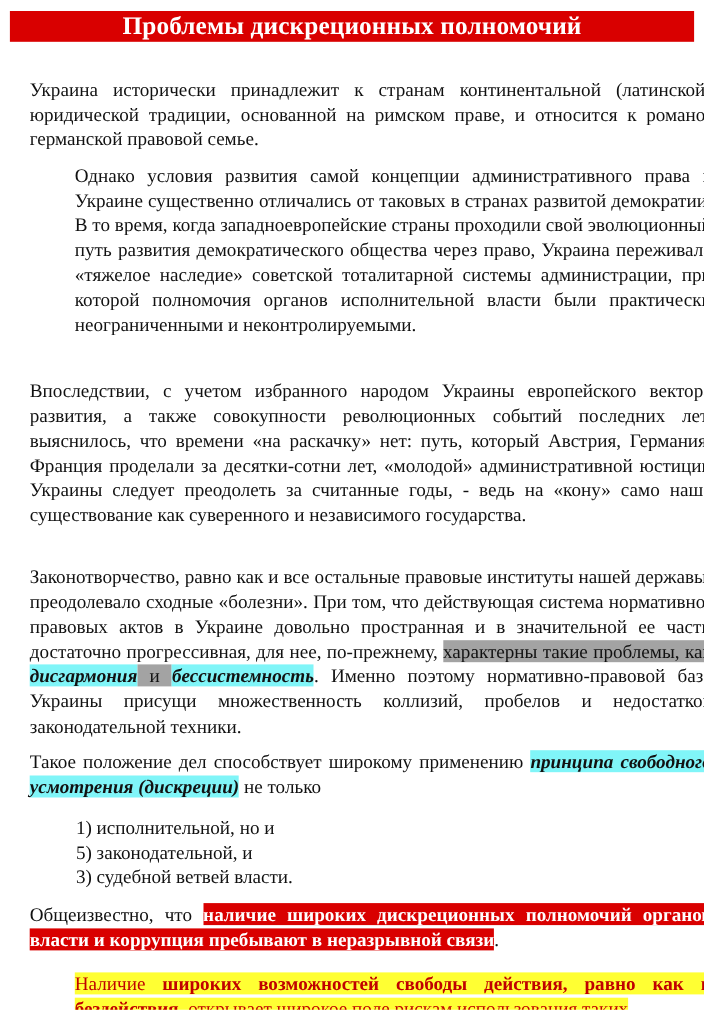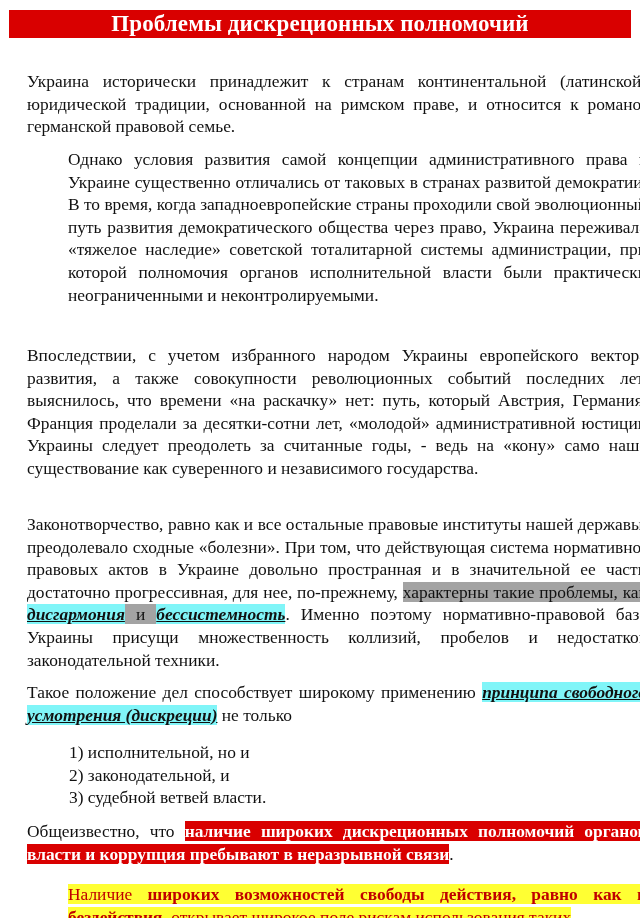--- a/index.html
+++ b/index.html
@@ -24,21 +24,21 @@
     .p3 { left: 11px; top: 328px; width: 620px; }
     .p4 { left: 11px; top: 497px; width: 620px; }
     .p5 { left: 11px; top: 665px; width: 620px; }
     .list { position: absolute; left: 52px; top: 724px; font-size: 17.4px; line-height: 22.6px; margin: 17px; padding: 0; list-style: none; }
     .p6 { left: 11px; top: 804px; width: 620px; }
     .p7 { left: 52px; top: 867px; width: 579px; color: #c00000; }
     .hl-yellow { background: #a3a3a3; }
     .hl-cyan { background: #80f5f8; }
     .hl-red { background: #d90000; color: #ffffff; font-weight: bold; }
     .hl-yellow-block { background: #ffff33; }
-    .em { font-style: italic; font-weight: bold; text-decoration: underline; }
+    .em { font-style: italic; font-weight: bold; }
     .strong { font-weight: bold; }
   </style>
 </head>
 <body>
 
 <div class="page">
 
   <div class="title-bar">Проблемы дискреционных полномочий</div>
 
   <p class="para p1">Украина исторически принадлежит к странам континентальной (латинской) юридической традиции, основанной на римском праве, и относится к романо-германской правовой семье.</p>
@@ -46,21 +46,21 @@
   <p class="para p2">Однако условия развития самой концепции административного права в Украине существенно отличались от таковых в странах развитой демократии. В то время, когда западноевропейские страны проходили свой эволюционный путь развития демократического общества через право, Украина переживала «тяжелое наследие» советской тоталитарной системы администрации, при которой полномочия органов исполнительной власти были практически неограниченными и неконтролируемыми.</p>
 
   <p class="para p3">Впоследствии, с учетом избранного народом Украины европейского вектора развития, а также совокупности революционных событий последних лет, выяснилось, что времени «на раскачку» нет: путь, который Австрия, Германия, Франция проделали за десятки-сотни лет, «молодой» административной юстиции Украины следует преодолеть за считанные годы, - ведь на «кону» само наше существование как суверенного и независимого государства.</p>
 
   <p class="para p4"><span>Законотворчество, равно как и все остальные правовые институты нашей державы, преодолевало сходные «болезни». При том, что действующая система нормативно-правовых актов в Украине довольно пространная и в значительной ее части достаточно прогрессивная, для нее, по-прежнему, </span><span class="hl-yellow">характерны такие проблемы, как </span><span class="hl-cyan em">дисгармония</span><span class="hl-yellow"> и </span><span class="hl-cyan em">бессистемность</span><span>. Именно поэтому нормативно-правовой базе Украины присущи множественность коллизий, пробелов и недостатков законодательной техники.</span></p>
 
   <p class="para p5"><span>Такое положение дел способствует широкому применению </span><span class="hl-cyan em">принципа свободного усмотрения (дискреции)</span><span> не только</span></p>
 
   <ul class="list">
     <li>1) исполнительной, но и</li>
-    <li>2) законодательной, и</li>
+    <li>5) законодательной, и</li>
     <li>3) судебной ветвей власти.</li>
   </ul>
 
   <p class="para p7"><span class="hl-yellow-block"><span>Наличие </span><span class="strong">широких возможностей свободы действия, равно как и бездействия</span><span>, открывает широкое поле рискам использования таких</span></span></p>
 
   <p class="para p6"><span>Общеизвестно, что </span><span class="hl-red">наличие широких дискреционных полномочий органов власти и коррупция пребывают в неразрывной связи</span><span>.</span></p>
 
 </div>
 
 </body></html>

